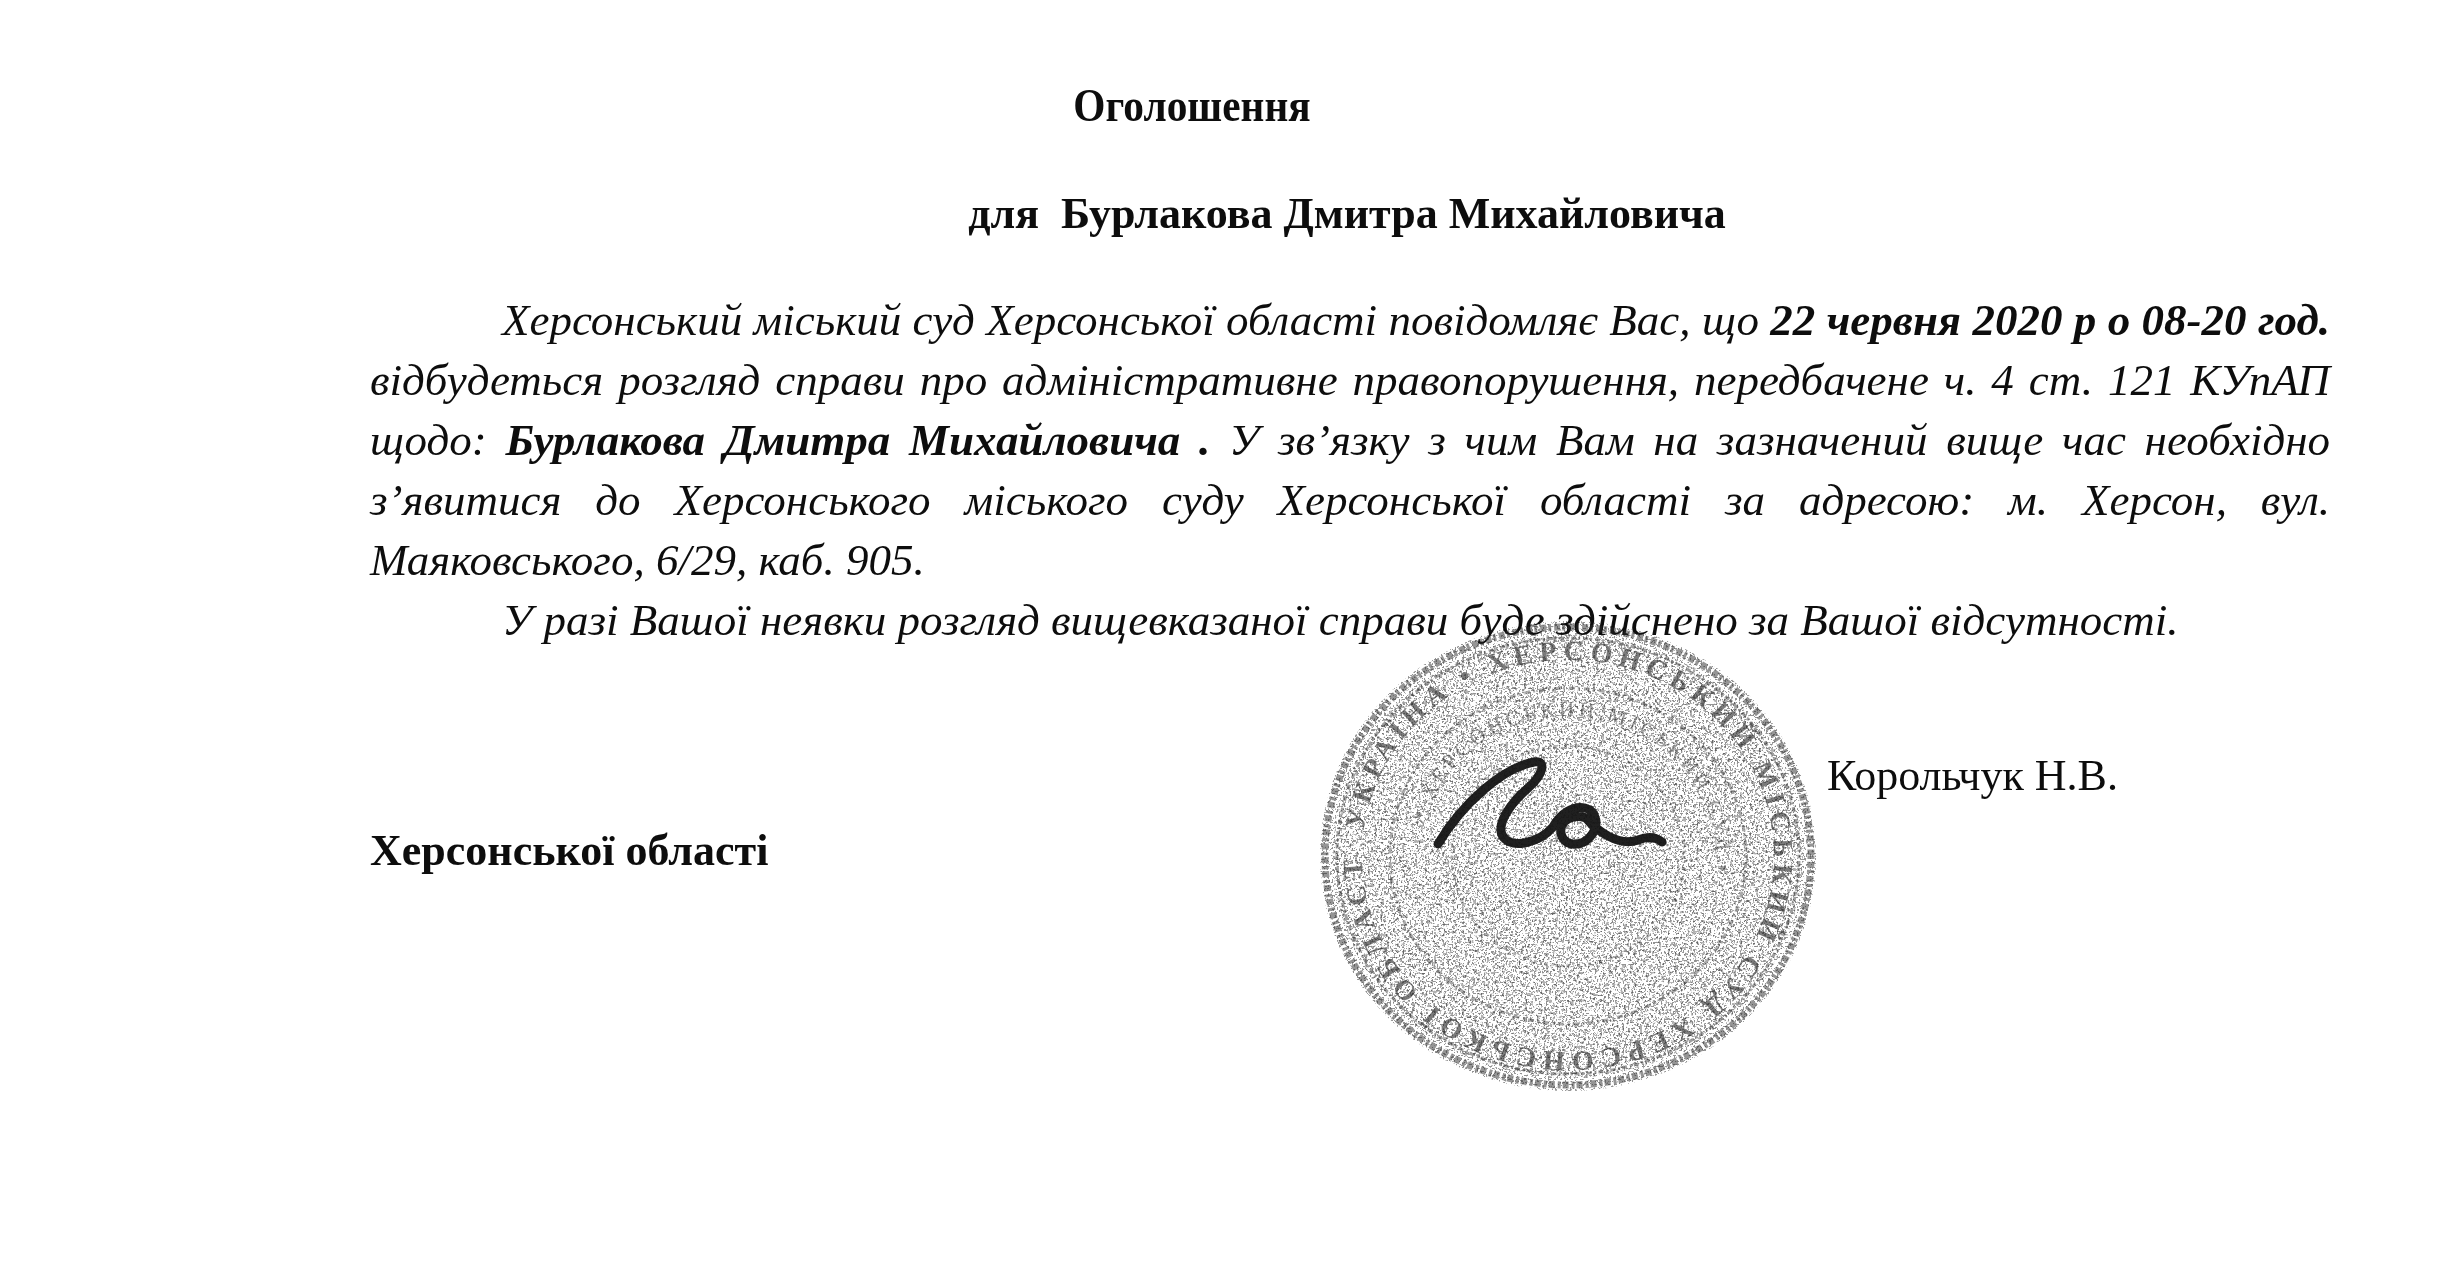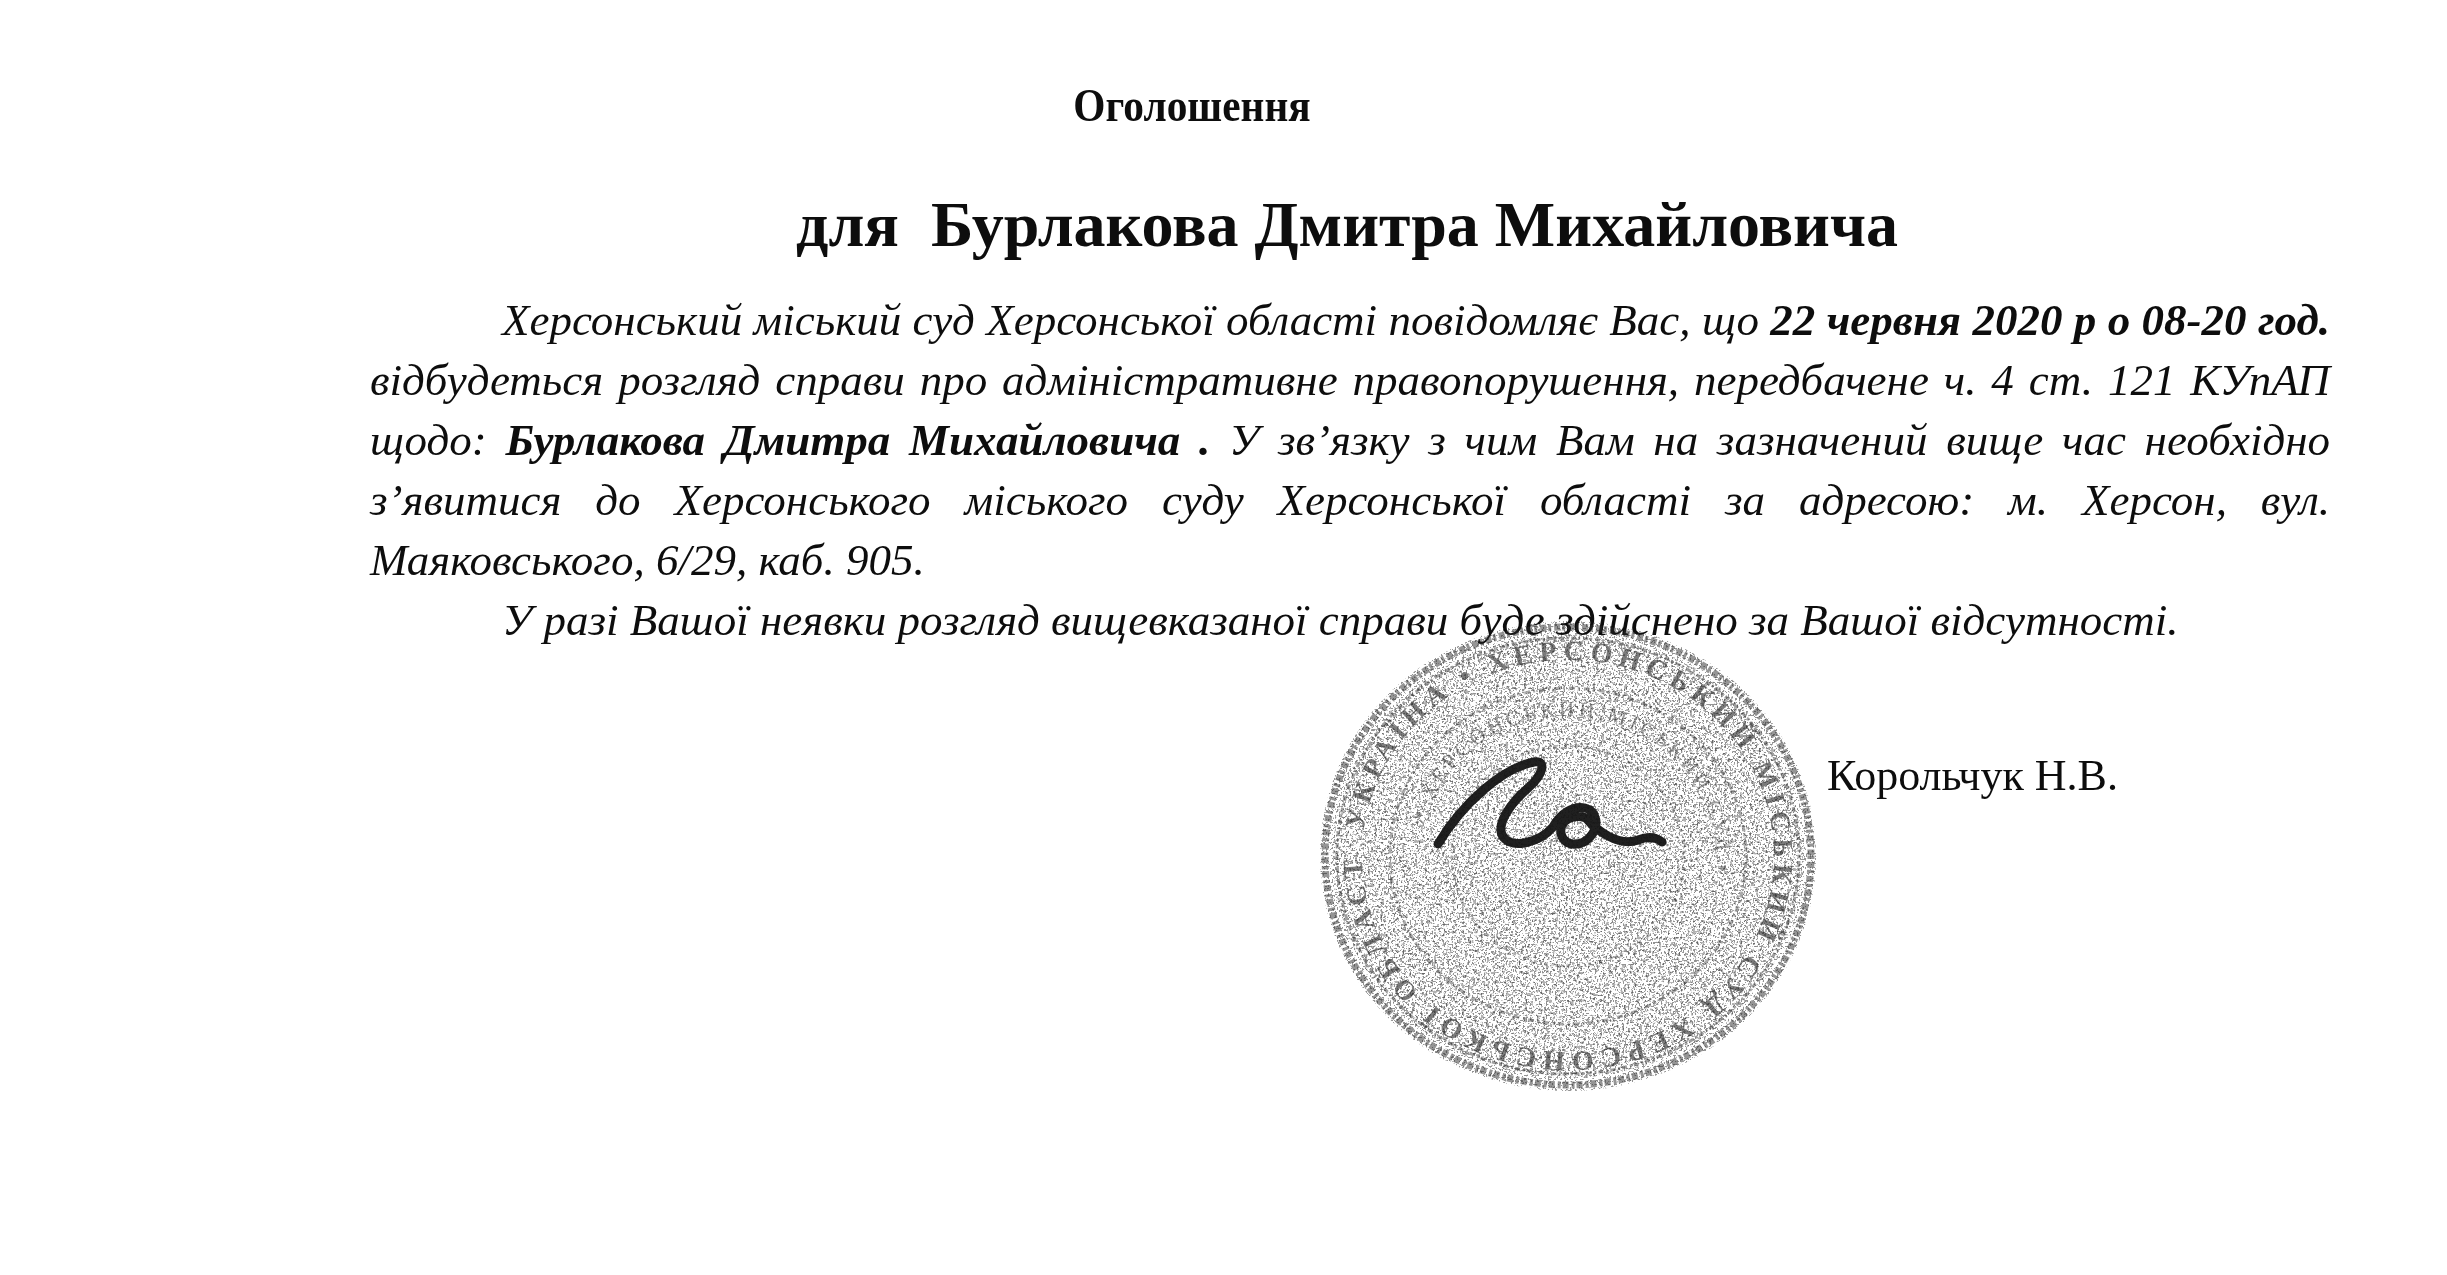--- a/index.html
+++ b/index.html
@@ -12,21 +12,21 @@
     overflow: hidden;
   }
   .doc-title {
     position: absolute; top: 78px; left: 1192px;
     transform: translateX(-50%) scaleX(0.88);
     font-size: 47px; font-weight: bold; white-space: pre;
   }
   .recipient-line {
     position: absolute; top: 188px; left: 1347px;
     transform: translateX(-50%);
-    font-size: 64px; font-weight: bold; white-space: pre;
+    font-size: 44px; font-weight: bold; white-space: pre;
   }
   .body-text {
     position: absolute; top: 290px; left: 370px; width: 1960px;
     font-size: 45px; line-height: 60px;
     text-align: justify; text-justify: inter-word;
   }
   .body-text p { margin: 0; text-indent: 132px; font-style: italic; }
   .body-text .b { font-weight: bold; }
   .judge-block {
     position: absolute; top: 750px; left: 370px;
@@ -47,21 +47,21 @@
 
 <div class="doc-title">Оголошення</div>
 
 <div class="recipient-line">для  Бурлакова Дмитра Михайловича</div>
 
 <div class="body-text">
   <p><span>Херсонський міський суд Херсонської області повідомляє Вас, що </span><span class="b">22 червня 2020 р о 08-20 год.</span><span> відбудеться розгляд справи про адміністративне правопорушення, передбачене ч. 4 ст. 121 КУпАП щодо: </span><span class="b">Бурлакова Дмитра Михайловича .</span><span> У зв’язку з чим Вам на зазначений вище час необхідно з’явитися до Херсонського міського суду Херсонської області за адресою: м. Херсон, вул. Маяковського, 6/29, каб. 905.</span></p>
   <p>У разі Вашої неявки розгляд вищевказаної справи буде здійснено за Вашої відсутності.</p>
 </div>
 
-<div class="judge-block"><br></div>
+<div class="judge-block"><br><span>Херсонської області</span></div>
 
 <div class="judge-name">Корольчук Н.В.</div>
 
 <div class="stamp-wrap">
   <svg width="560" height="500" viewBox="0 0 560 500">
     <defs>
       <filter id="grain" x="-10%" y="-10%" width="120%" height="120%">
         <feTurbulence type="fractalNoise" baseFrequency="0.55" numOctaves="2" seed="11" result="n"></feTurbulence>
         <feColorMatrix in="n" type="matrix" values="0 0 0 0 0  0 0 0 0 0  0 0 0 0 0  0 0 0 16 -9" result="dots"></feColorMatrix>
         <feComposite in="dots" in2="SourceAlpha" operator="in"></feComposite>

